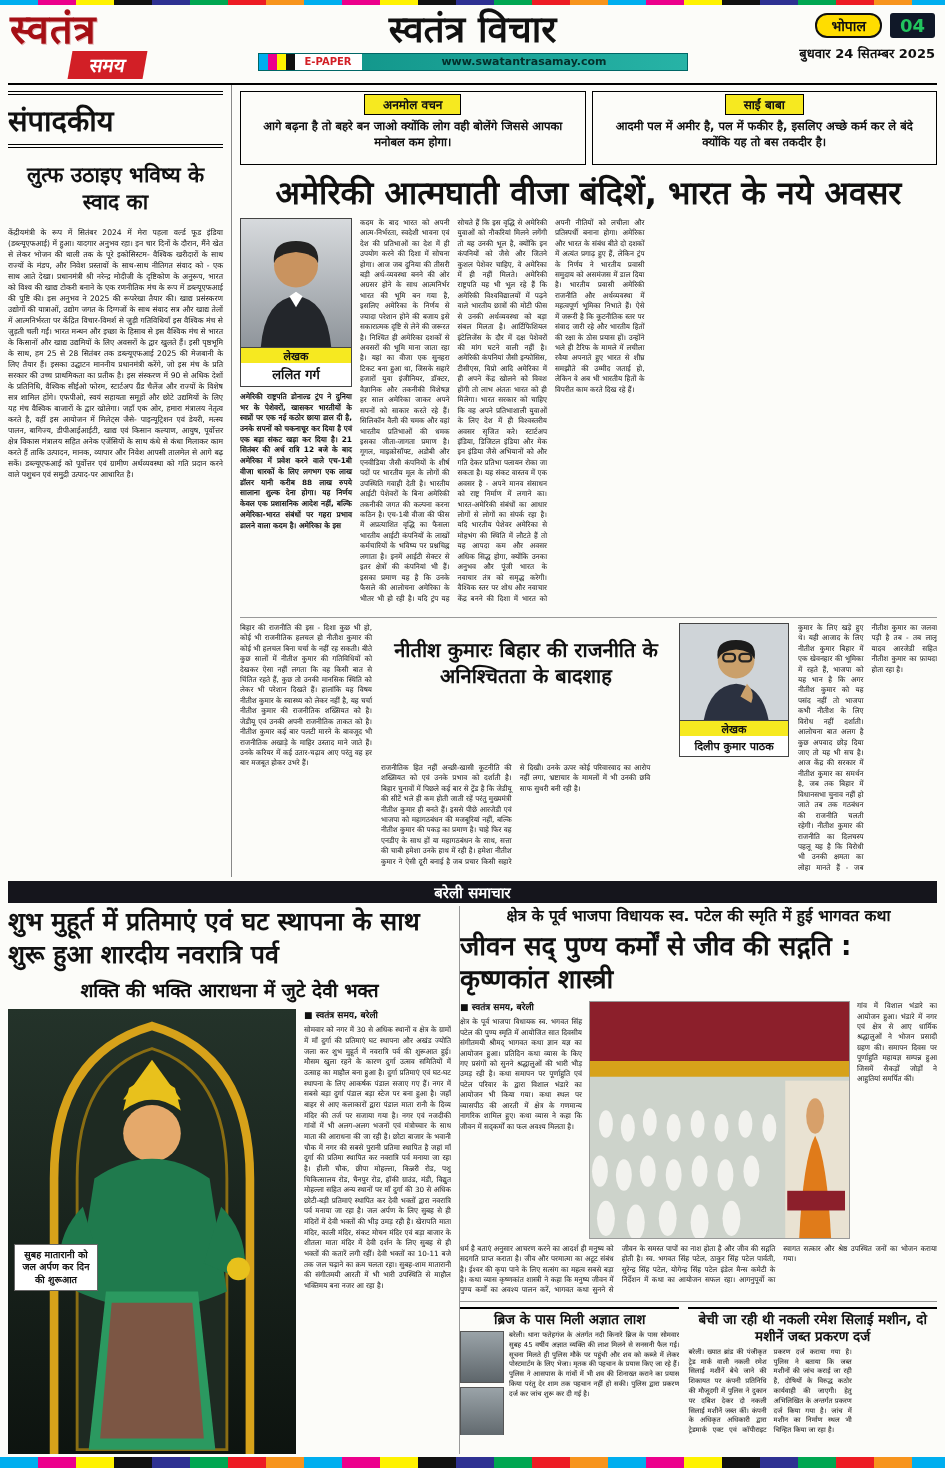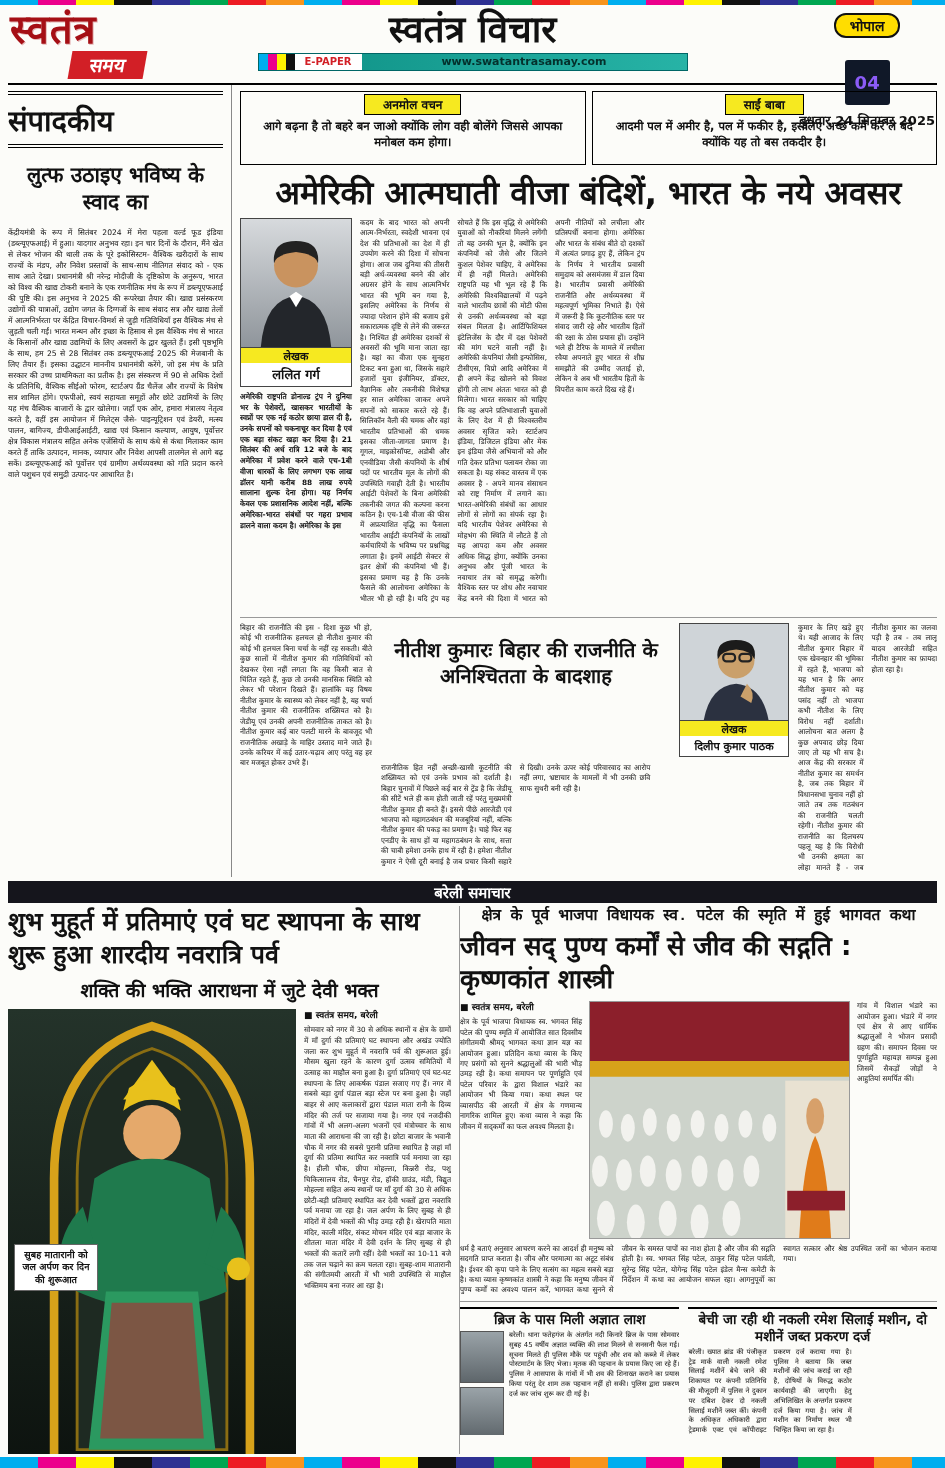--- a/index.html
+++ b/index.html
@@ -26,24 +26,24 @@
     font-size:19px; padding:1px 20px; transform:skew(-10deg); margin:2px 0 0 60px; }
   .mast-center{ position:absolute; left:50%; top:6px; transform:translateX(-50%); text-align:center; width:430px;}
   .paper-title{ font-size:37px; font-weight:bold; line-height:1.05; }
   .epaper-bar{ margin-top:3px; height:18px; display:flex; align-items:center;
     background:linear-gradient(90deg,#0d8f84,#27b3a6); border:1px solid #066; }
   .cmyk-marks{ display:flex; height:100%; }
   .cmyk-marks i{ width:9px; height:100%; display:block; }
   .epaper-label{ background:#fff; color:#d21f26; font-weight:bold; font-size:10px; padding:1px 10px; height:100%; display:flex; align-items:center;}
   .website{ flex:1; text-align:center; font-size:11px; font-weight:bold; color:#04302c; }
   .mast-right{ position:absolute; right:2px; top:8px; text-align:right; }
-  .mast-right-row{ display:flex; align-items:center; gap:22px; justify-content:flex-end;flex-direction:column; }
+  .mast-right-row{ display:flex; align-items:center; gap:8px; justify-content:flex-end; }
   .city-badge{ background:#ffdd00; border:2px solid #111; border-radius:12px; font-weight:bold;
     font-size:14px; padding:1px 14px; }
-  .page-num{ background:#101828; color:#8b5cf6; font-weight:bold; font-size:18px; padding:12px 10px; border-radius:3px;}
+  .page-num{ background:#101828; color:#22c55e; font-weight:bold; font-size:18px; padding:2px 10px; border-radius:3px;}
   .date-line{ font-weight:bold; font-size:13px; margin-top:6px; }
 
   
   .top-section{ display:flex; height:792px; overflow:hidden; }
   .editorial{ width:224px; border-right:1px solid #888; padding:6px 8px 0 0; }
   .editorial-title{ font-size:29px; font-weight:bold; 
     border-top:4px double #000; border-bottom:4px double #000; padding:5px 0; }
   .editorial-headline{ font-size:21px; font-weight:bold; text-align:center; line-height:1.3; margin:14px 0 10px; }
   .small-body{ font-size:7.6px; line-height:1.45; text-align:justify; }
   .right-zone{ flex:1; padding:6px 0 0 8px; display:flex; flex-direction:column; overflow:hidden;}
@@ -85,21 +85,21 @@
   .navratri-subhead{ font-size:19px; font-weight:bold; text-align:center; margin:6px 0 6px; }
   .navratri-row{ display:flex; gap:8px; height:452px; overflow:hidden;}
   .idol-photo{ width:288px; flex:0 0 288px; position:relative; }
   .idol-photo svg{ width:100%; height:100%; display:block; }
   .photo-caption{ position:absolute; left:6px; bottom:170px; background:#fff; border:1px solid #666;
     width:84px; font-size:9.5px; font-weight:bold; line-height:1.3; padding:4px 5px; text-align:center;}
   .navratri-text{ flex:1; font-size:7.2px; line-height:1.48; text-align:justify; }
   .dateline{ font-weight:bold; font-size:9px; margin-bottom:3px; }
 
   .bhagwat{ flex:1; display:flex; flex-direction:column; overflow:hidden;}
-  .bhagwat-kicker{ font-size:15.5px; font-weight:bold; text-align:center; line-height:1.3;font-family:Liberation Mono, monospace;}
+  .bhagwat-kicker{ font-size:15.5px; font-weight:bold; text-align:center; line-height:1.3;}
   .bhagwat-headline{ font-size:26px; font-weight:bold; line-height:1.25; margin:4px 0 6px; }
   .bhagwat-row{ display:flex; gap:7px; height:238px; overflow:hidden;}
   .bhagwat-left{ width:122px; flex:0 0 122px; font-size:7.2px; line-height:1.45; text-align:justify;}
   .katha-photo{ flex:1; }
   .katha-photo svg{ width:100%; height:100%; display:block; border:1px solid #999;}
   .bhagwat-right{ width:80px; flex:0 0 80px; font-size:7.2px; line-height:1.45; text-align:justify;}
   .bhagwat-below{ column-count:3; column-gap:8px; font-size:7.2px; line-height:1.42; text-align:justify;
     height:58px; column-fill:auto; overflow:hidden; margin-top:5px; border-bottom:1px solid #999; padding-bottom:3px;}
   .bottom-boxes{ display:flex; gap:9px; margin-top:5px; height:128px; overflow:hidden;}
   .news-box{ border-top:2px solid #000; padding-top:2px; overflow:hidden;}

